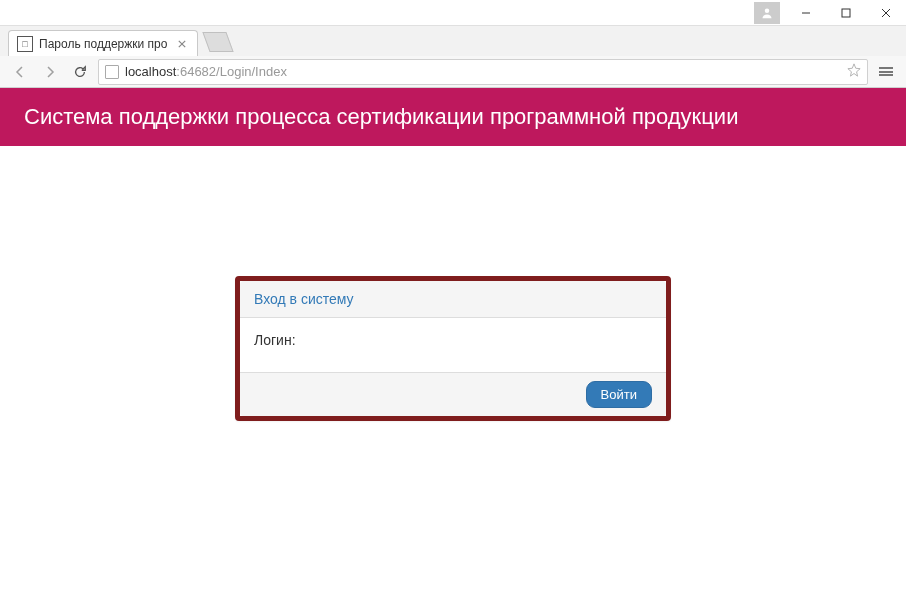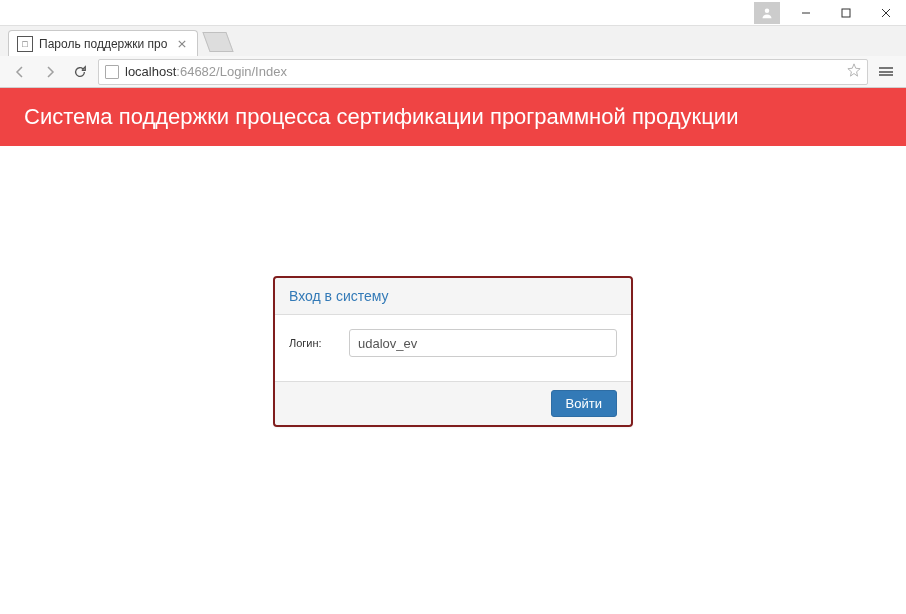--- a/index.html
+++ b/index.html
@@ -159,35 +159,35 @@
       cursor: pointer;
     }
     .hamburger-line { display:block; width:14px; height:2px; background:#777; margin:1.5px 0; }
     
     
     .page {
       background: #fff;
       height: calc(614px - 26px - 30px - 32px);
     }
     .page-header {
-      background: #ef4444;
+      background: #be185d;
       color: #fff;
       padding: 16px 24px;
       font-size: 22px;
       font-weight: normal;
     }
     
     .login-wrapper {
       display: flex;
       justify-content: center;
       padding-top: 130px;
     }
     .login-panel {
-      width: 360px;
-      border: 2px solid #7f1d1d;
+      width: 436px;
+      border: 5px solid #7f1d1d;
       border-radius: 4px;
       background: #fff;
       box-shadow: 0 1px 2px rgba(0,0,0,0.05);
     }
     .login-panel-header {
       padding: 10px 14px;
       border-bottom: 1px solid #ddd;
       color: #337ab7;
       font-size: 14px;
       background: #f5f5f5;
@@ -196,21 +196,21 @@
     .login-panel-body {
       padding: 14px;
     }
     .form-row {
       display: flex;
       align-items: center;
       margin-bottom: 10px;
     }
     .form-label {
       width: 60px;
-      font-size: 11px;
+      font-size: 14px;
       color: #333;
     }
     .form-input {
       flex: 1;
       height: 28px;
       border: 1px solid #ccc;
       border-radius: 3px;
       padding: 0 8px;
       font-size: 13px;
       color: #555;
@@ -227,21 +227,21 @@
       display: flex;
       justify-content: flex-end;
       border-radius: 0 0 4px 4px;
     }
     .btn-primary {
       background: #337ab7;
       border: 1px solid #2e6da4;
       color: #fff;
       padding: 5px 14px;
       font-size: 13px;
-      border-radius: 3px;
+      border-radius: 9px;
       cursor: pointer;
     }
   </style>
 </head>
 <body>
 
 <div class="window-titlebar">
   <div class="win-user-icon">
     <svg viewBox="0 0 16 16" width="12" height="12" fill="#fff">
         <circle cx="8" cy="5" r="3"></circle>
@@ -318,21 +318,20 @@
 
 <div class="page">
   <div class="page-header">Система поддержки процесса сертификации программной продукции</div>
 
   <div class="login-wrapper">
     <div class="login-panel">
       <div class="login-panel-header">Вход в систему</div>
       <div class="login-panel-body">
         <div class="form-row">
           <div class="form-label">Логин:</div>
-          <input type="text" class="form-input" value="udalov_ev" style="">
         </div>
       </div>
       <div class="login-panel-footer">
         <button class="btn-primary">Войти</button>
       </div>
     </div>
   </div>
 </div>
 
 </body></html>

